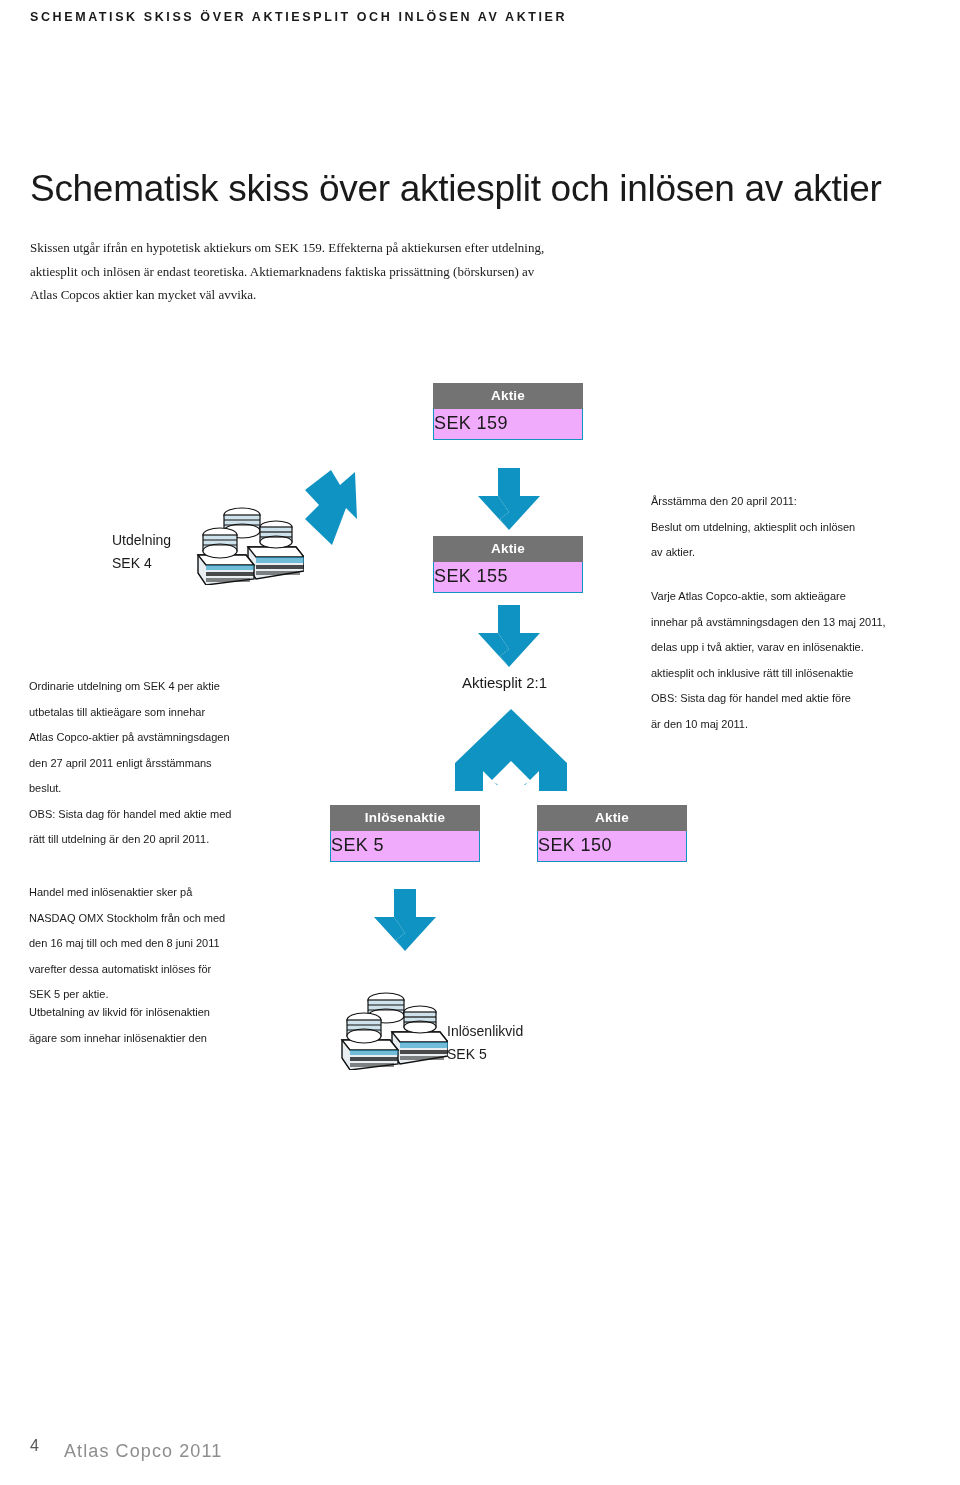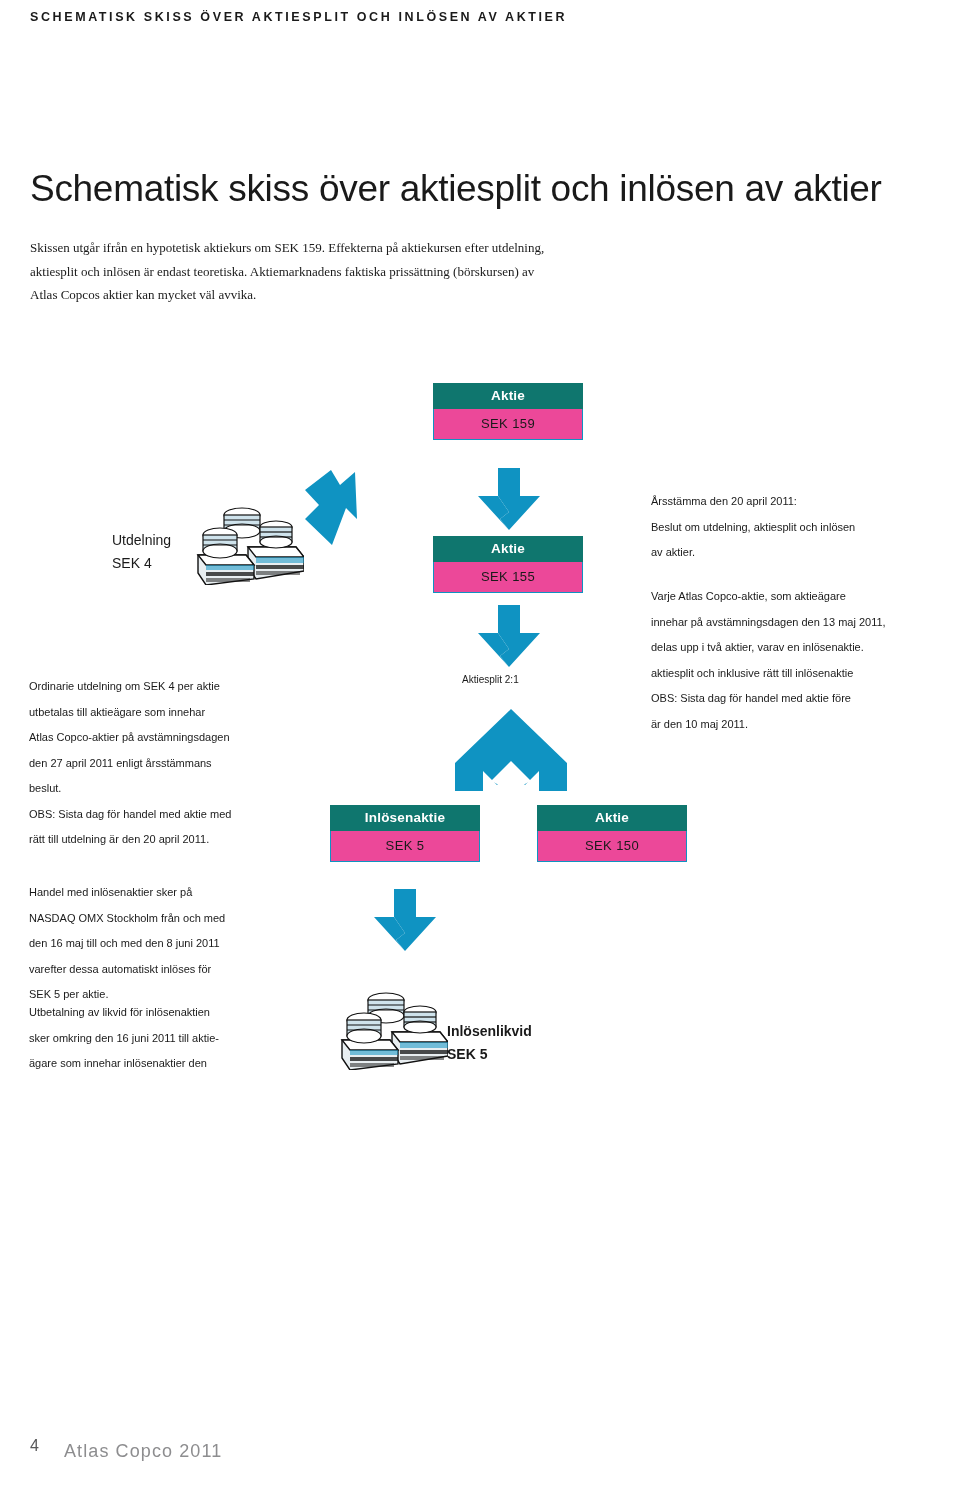--- a/index.html
+++ b/index.html
@@ -51,36 +51,35 @@
     color: #1a1a1a;
   }
   .intro p { margin: 0; }
 
   
   .box {
     position: absolute;
     box-sizing: border-box;
   }
   .box-head {
-    background: #0f766e;
+    background: #737373;
     color: #ffffff;
     font-size: 13.5px;
     font-weight: 700;
     text-align: center;
     line-height: 26px;
     height: 26px;
     letter-spacing: 0.2px;
   }
   .box-body {
-    background: #ec4899;
+    background: #f0abfc;
     border: 1px solid #0f93c2;
     border-top: none;
     color: #1a1a1a;
-    font-size: 13px;
-    text-align: center;
+    font-size: 18px;
     line-height: 29px;
     height: 30px;
     letter-spacing: 0.4px;
   }
 
   
   .tblock {
     position: absolute;
     font-size: 11px;
     line-height: 25.5px;
@@ -90,21 +89,21 @@
 
   .label-inline {
     position: absolute;
     font-size: 14px;
     line-height: 23px;
     color: #1a1a1a;
   }
 
   .split-label {
     position: absolute;
-    font-size: 10px;
+    font-size: 15px;
     color: #1a1a1a;
     white-space: nowrap;
   }
 
   
   .art {
     position: absolute;
   }
   .art svg { display: block; }
 
@@ -264,21 +263,20 @@
 
 <div class="art" style="left:374px; top:889px;">
   <svg width="62" height="62" viewBox="0 0 62 62">
     <polygon points="20,0 42,0 42,28 62,28 31,62 22,51 31,44 20,28" fill="#0f93c2"></polygon>
     <polygon points="0,28 20,28 31,44 22,51 31,62" fill="#0f93c2"></polygon>
   </svg>
 </div>
 
 <div class="tblock" style="left:29px; top:1000px; width:300px;">
   <p>Utbetalning av likvid för inlösenaktien</p>
-  <p>sker omkring den 16 juni 2011 till aktie-</p>
   <p>ägare som innehar inlösenaktier den</p>
 </div>
 
 <div class="art" style="left:340px; top:990px;">
   <svg width="108" height="80" viewBox="0 0 108 80">
     <g>
       <polygon points="52,42 100,42 108,52 108,66 60,74 52,62" fill="#e8eef1" stroke="#111" stroke-width="1.4"></polygon>
       <polygon points="52,42 100,42 108,52 60,52" fill="#ffffff" stroke="#111" stroke-width="1.4"></polygon>
       <polygon points="60,52 108,52 108,58 60,58" fill="#0f93c2" opacity="0.55"></polygon>
       <polygon points="60,60 108,60 108,64 60,64" fill="#111" opacity="0.75"></polygon>
@@ -302,19 +300,19 @@
         <ellipse cx="24" cy="30" rx="17" ry="7" fill="#ffffff"></ellipse>
         <rect x="7" y="30" width="34" height="16" fill="#cfe3ec"></rect>
         <ellipse cx="24" cy="46" rx="17" ry="7" fill="#ffffff"></ellipse>
         <line x1="7" y1="35" x2="41" y2="35" stroke="#111"></line>
         <line x1="7" y1="40" x2="41" y2="40" stroke="#111"></line>
       </g>
     </g>
   </svg>
 </div>
 
-<div class="label-inline" style="left:447px; top:1020px;font-weight:bold;">
+<div class="label-inline" style="left:447px; top:1020px;">
   <div>Inlösenlikvid</div>
   <div>SEK 5</div>
 </div>
 
 <div class="footer-num">4</div>
 <div class="footer-txt">Atlas Copco 2011</div>
 
 </body></html>

